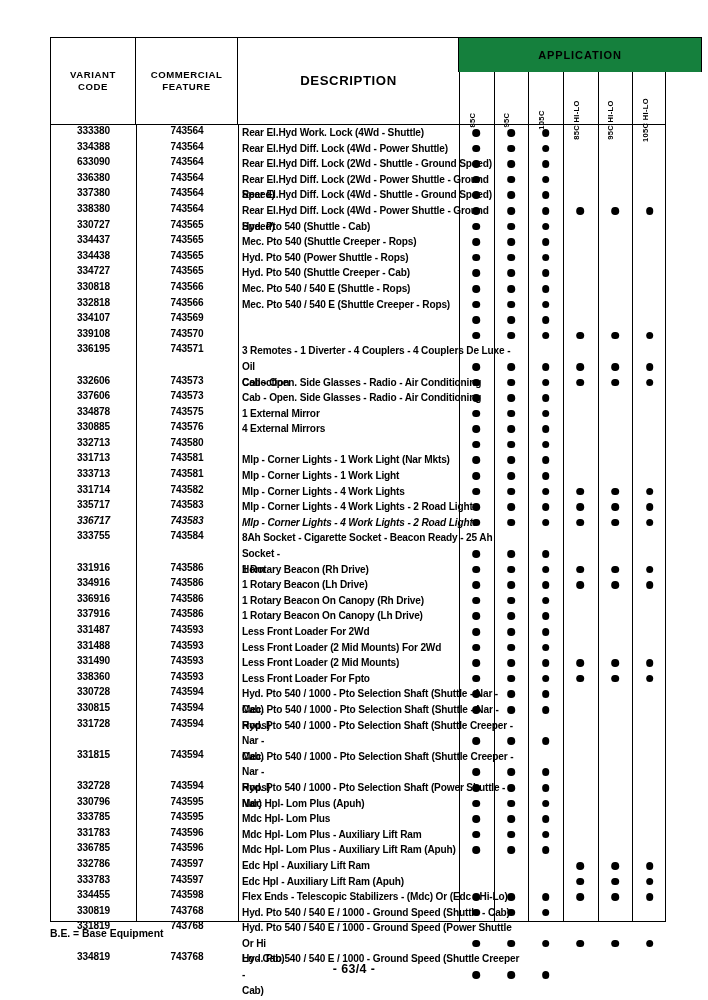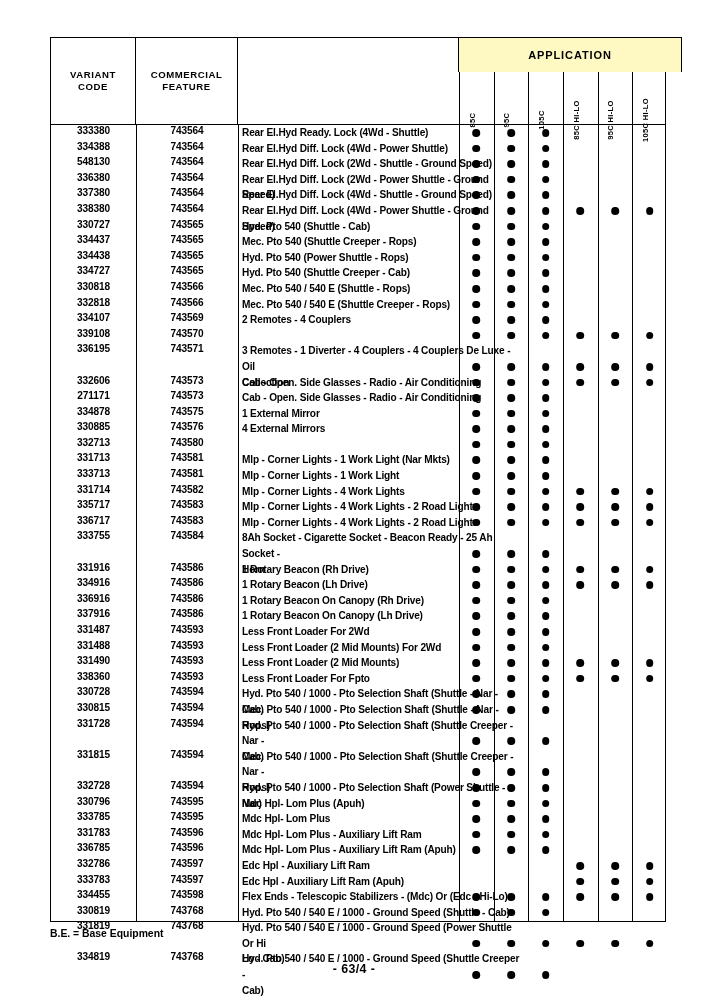--- a/index.html
+++ b/index.html
@@ -18,25 +18,25 @@
     position: absolute;
     left: 0; top: 0;
     width: 708px; height: 1000px;
   }
 
   
   #app-banner {
     position: absolute;
     left: 458px;
     top: 37px;
-    width: 224px;
+    width: 244px;
     height: 35px;
     border: 1.6px solid #000;
     border-bottom: none;
-    background: #fef9c3;
+    background: #15803d;
     z-index: 4;
     display: flex;
     align-items: center;
     justify-content: center;
   }
   #app-banner .txt {
     font-size: 11px;
     font-weight: bold;
     letter-spacing: 0.9px;
     font-family: "Liberation Sans", sans-serif;
@@ -200,20 +200,21 @@
           <span>VARIANT</span><br>
           <span>CODE</span>
         </span>
       </div>
       <div class="hcell" id="h-commfeat">
         <span>
           <span>COMMERCIAL</span><br>
           <span>FEATURE</span>
         </span>
       </div>
+      <div class="hcell" id="h-desc">DESCRIPTION</div>
       <div id="vcol-host">
           <div class="vcol" style="left: 408px; width: 34.6667px;">
             <span class="vlabel">85C</span>
           </div>
           <div class="vcol" style="left: 442.667px; width: 34.6667px;">
             <span class="vlabel">95C</span>
           </div>
           <div class="vcol" style="left: 477.333px; width: 34.6667px;">
             <span class="vlabel">105C</span>
           </div>
@@ -236,39 +237,39 @@
         <div class="bodysep" style="left: 442.667px;"></div>
         <div class="bodysep" style="left: 477.333px;"></div>
         <div class="bodysep" style="left: 512px;"></div>
         <div class="bodysep" style="left: 546.667px;"></div>
         <div class="bodysep" style="left: 581.333px;"></div>
       </div>
     <div id="rows">
         <div class="row" style="height: 15.6px;">
           <div class="vc">333380</div>
           <div class="cf">743564</div>
-          <div class="ds"><span>Rear El.Hyd Ready. Lock (4Wd - Shuttle)</span></div>
+          <div class="ds"><span>Rear El.Hyd Work. Lock (4Wd - Shuttle)</span></div>
           <div class="dots">
             <div class="dot" style="left: 425.333px; top: 4px;"></div>
             <div class="dot" style="left: 460px; top: 4px;"></div>
             <div class="dot" style="left: 494.667px; top: 4px;"></div>
           </div>
         </div>
         <div class="row" style="height: 15.6px;">
           <div class="vc">334388</div>
           <div class="cf">743564</div>
           <div class="ds"><span>Rear El.Hyd Diff. Lock (4Wd - Power Shuttle)</span></div>
           <div class="dots">
             <div class="dot" style="left: 425.333px; top: 4px;"></div>
             <div class="dot" style="left: 460px; top: 4px;"></div>
             <div class="dot" style="left: 494.667px; top: 4px;"></div>
           </div>
         </div>
         <div class="row" style="height: 15.6px;">
-          <div class="vc">548130</div>
+          <div class="vc">633090</div>
           <div class="cf">743564</div>
           <div class="ds"><span>Rear El.Hyd Diff. Lock (2Wd - Shuttle - Ground Speed)</span></div>
           <div class="dots">
             <div class="dot" style="left: 425.333px; top: 4px;"></div>
             <div class="dot" style="left: 460px; top: 4px;"></div>
             <div class="dot" style="left: 494.667px; top: 4px;"></div>
           </div>
         </div>
         <div class="row" style="height: 15.6px;">
           <div class="vc">336380</div>
@@ -359,21 +360,20 @@
           <div class="ds"><span>Mec. Pto 540 / 540 E (Shuttle Creeper - Rops)</span></div>
           <div class="dots">
             <div class="dot" style="left: 425.333px; top: 4px;"></div>
             <div class="dot" style="left: 460px; top: 4px;"></div>
             <div class="dot" style="left: 494.667px; top: 4px;"></div>
           </div>
         </div>
         <div class="row" style="height: 15.6px;">
           <div class="vc">334107</div>
           <div class="cf">743569</div>
-          <div class="ds"><span>2  Remotes - 4 Couplers</span></div>
           <div class="dots">
             <div class="dot" style="left: 425.333px; top: 4px;"></div>
             <div class="dot" style="left: 460px; top: 4px;"></div>
             <div class="dot" style="left: 494.667px; top: 4px;"></div>
           </div>
         </div>
         <div class="row" style="height: 15.6px;">
           <div class="vc">339108</div>
           <div class="cf">743570</div>
           <div class="dots">
@@ -405,21 +405,21 @@
           <div class="dots">
             <div class="dot" style="left: 425.333px; top: 4px;"></div>
             <div class="dot" style="left: 460px; top: 4px;"></div>
             <div class="dot" style="left: 494.667px; top: 4px;"></div>
             <div class="dot" style="left: 529.333px; top: 4px;"></div>
             <div class="dot" style="left: 564px; top: 4px;"></div>
             <div class="dot" style="left: 598.667px; top: 4px;"></div>
           </div>
         </div>
         <div class="row" style="height: 15.6px;">
-          <div class="vc">271171</div>
+          <div class="vc">337606</div>
           <div class="cf">743573</div>
           <div class="ds"><span> Cab - Open. Side Glasses - Radio - Air Conditioning</span></div>
           <div class="dots">
             <div class="dot" style="left: 425.333px; top: 4px;"></div>
             <div class="dot" style="left: 460px; top: 4px;"></div>
             <div class="dot" style="left: 494.667px; top: 4px;"></div>
           </div>
         </div>
         <div class="row" style="height: 15.6px;">
           <div class="vc">334878</div>
@@ -489,21 +489,21 @@
           <div class="ds"><span>Mlp - Corner Lights - 4 Work Lights - 2 Road Lights</span></div>
           <div class="dots">
             <div class="dot" style="left: 425.333px; top: 4px;"></div>
             <div class="dot" style="left: 460px; top: 4px;"></div>
             <div class="dot" style="left: 494.667px; top: 4px;"></div>
             <div class="dot" style="left: 529.333px; top: 4px;"></div>
             <div class="dot" style="left: 564px; top: 4px;"></div>
             <div class="dot" style="left: 598.667px; top: 4px;"></div>
           </div>
         </div>
-        <div class="row" style="height: 15.6px;">
+        <div class="row" style="height: 15.6px; font-style: italic;">
           <div class="vc">336717</div>
           <div class="cf">743583</div>
           <div class="ds"><span>Mlp - Corner Lights - 4 Work Lights - 2 Road Lights</span></div>
           <div class="dots">
             <div class="dot" style="left: 425.333px; top: 4px;"></div>
             <div class="dot" style="left: 460px; top: 4px;"></div>
             <div class="dot" style="left: 494.667px; top: 4px;"></div>
             <div class="dot" style="left: 529.333px; top: 4px;"></div>
             <div class="dot" style="left: 564px; top: 4px;"></div>
             <div class="dot" style="left: 598.667px; top: 4px;"></div>

